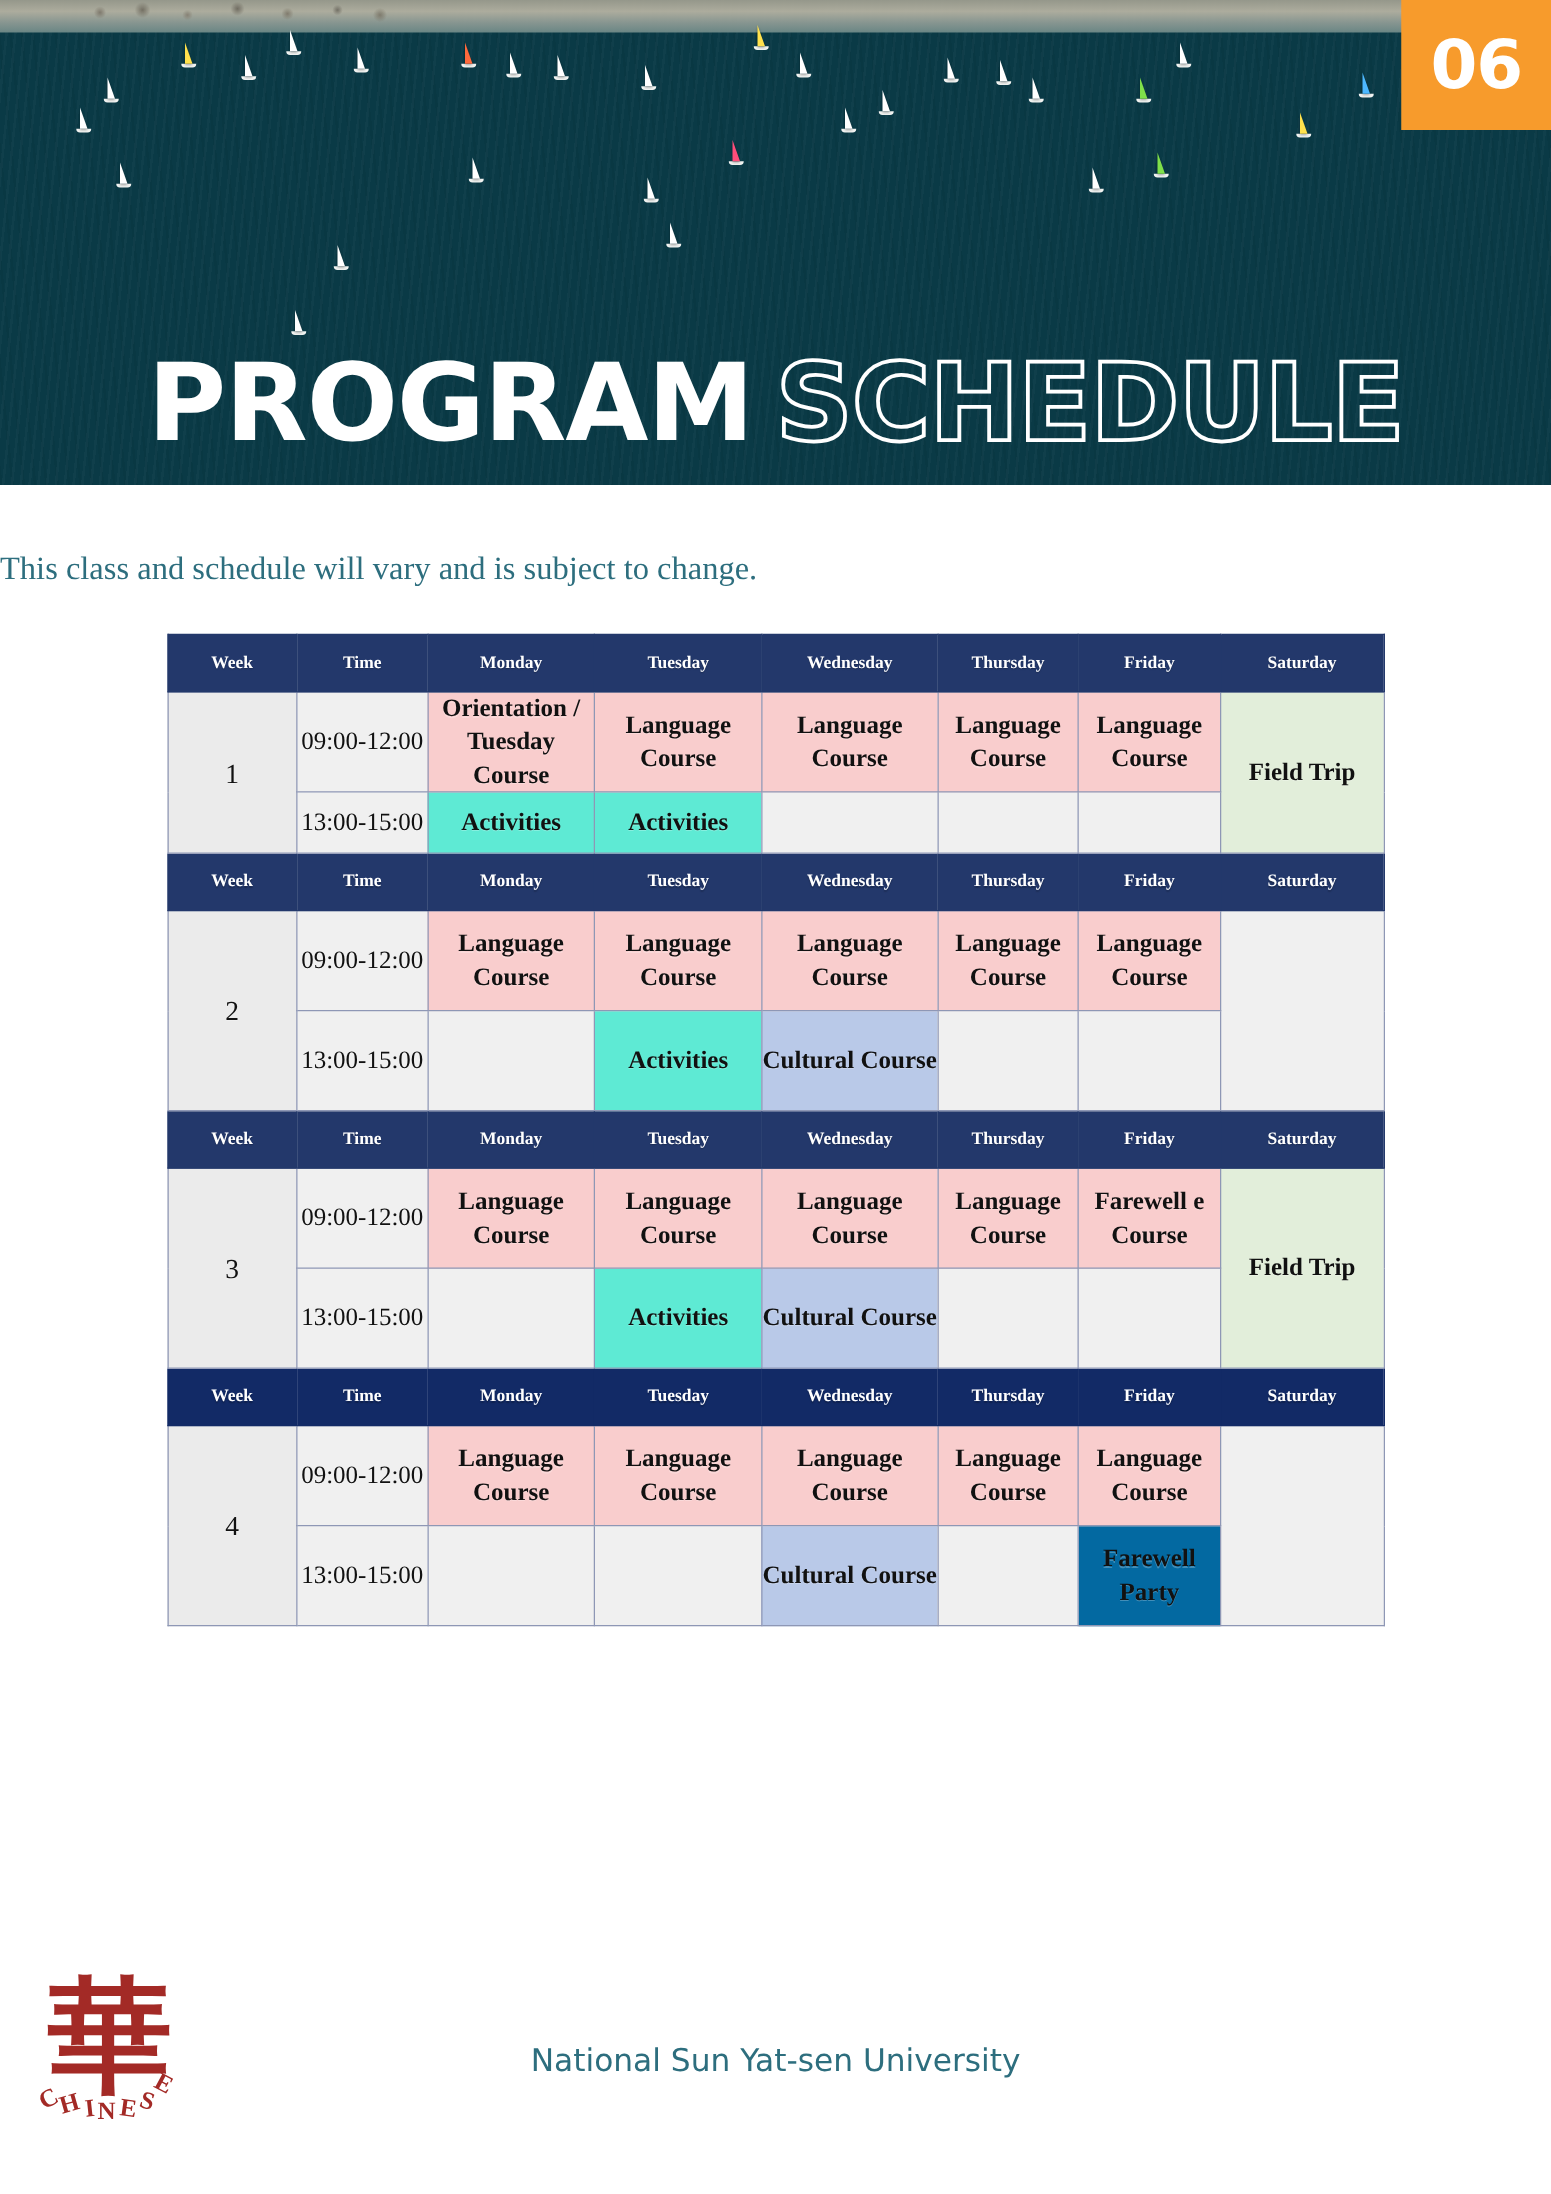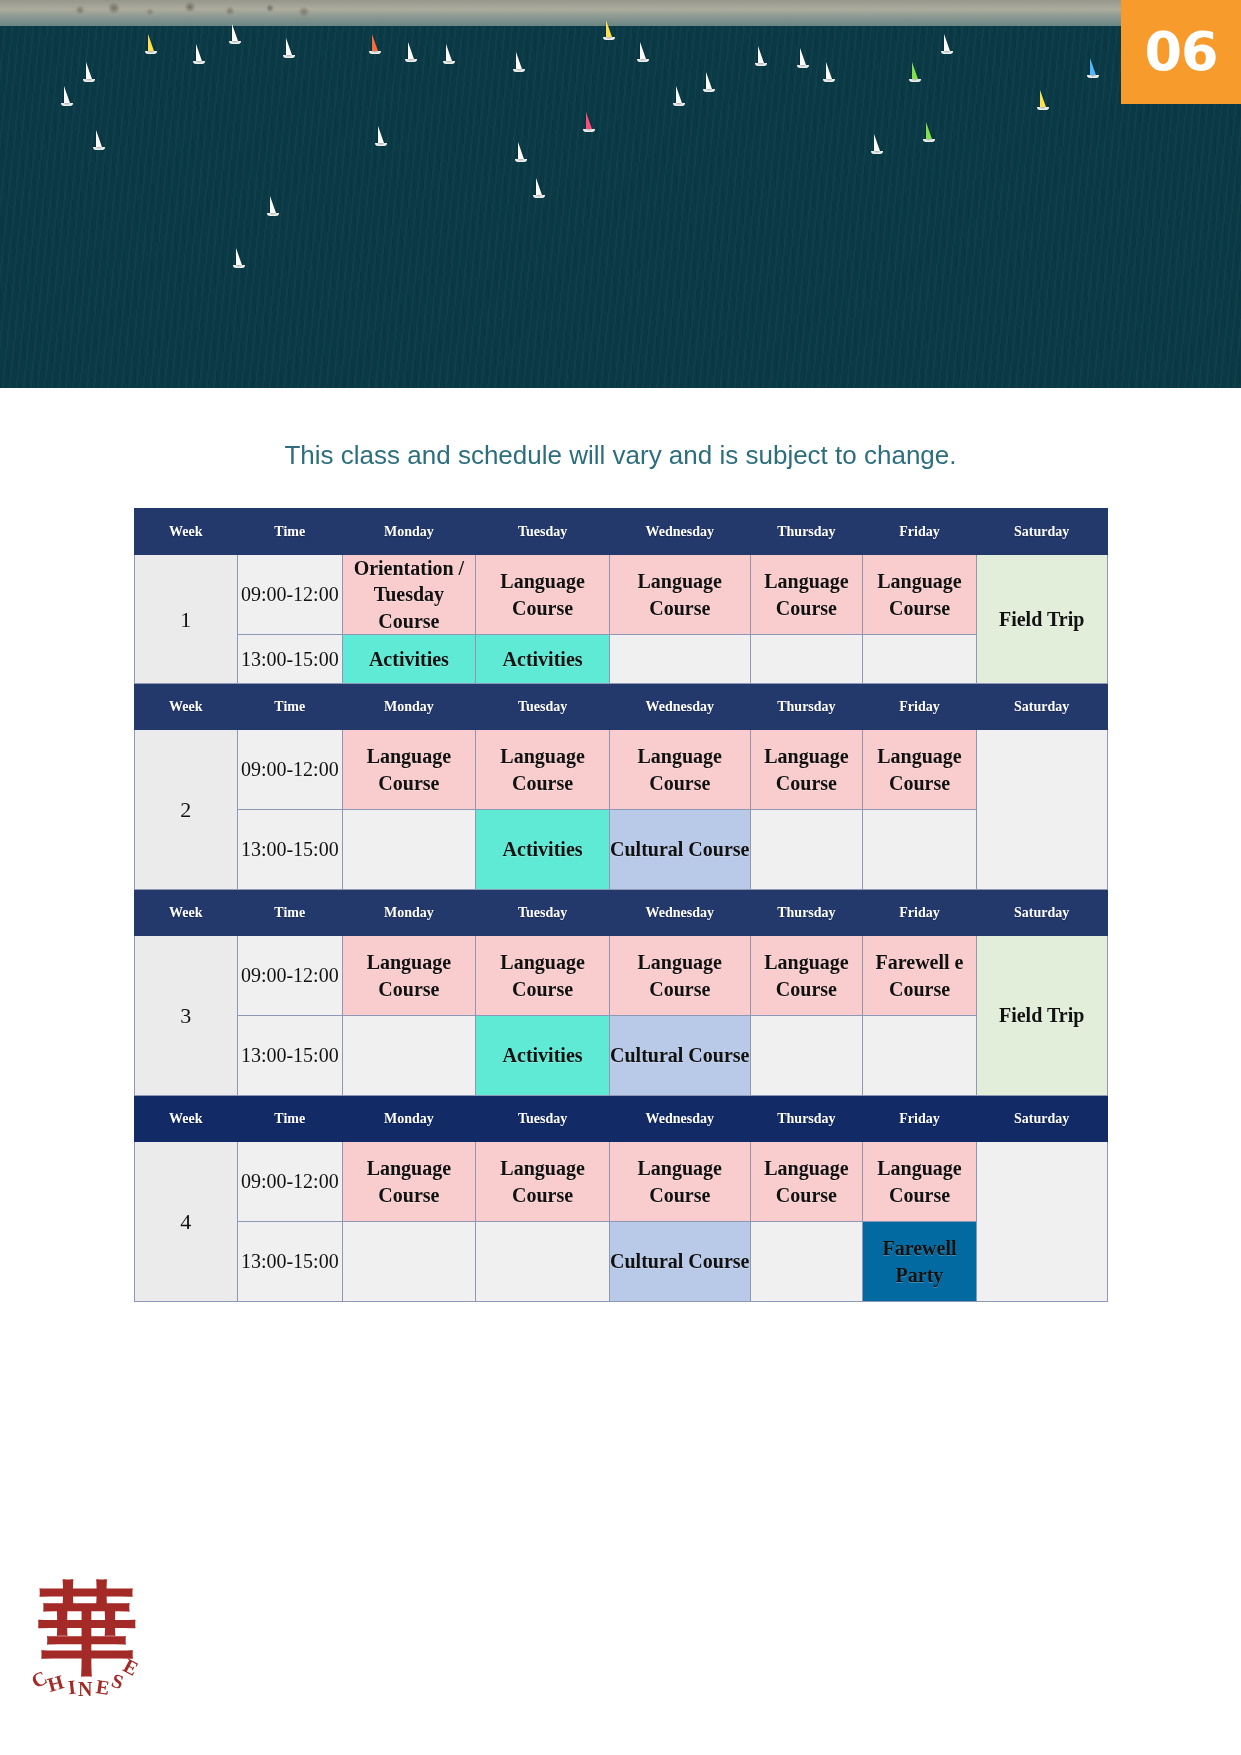--- a/index.html
+++ b/index.html
@@ -107,25 +107,24 @@
   .t-solid{ color:#ffffff; }
   .t-outline{
     color:transparent;
     -webkit-text-stroke:3px #ffffff;
     paint-order:stroke fill;
     margin-left:18px;
   }
 
   
   .subtitle{
-    text-align:center;
     color:#2d6e7e;
     font-size:26px;
     margin-top:52px;
-    font-family:Liberation Sans, sans-serif;
+    font-family:Liberation Serif, serif;
   }
 
   .table-wrap{
     margin:37px auto 0 auto;
     width:974px;
   }
   table.sched{
     width:100%;
     border-collapse:collapse;
     table-layout:fixed;
@@ -337,20 +336,23 @@
     </div>
   <div class="boat c1" style="left:1040px;top:90px">
       <div class="sail"></div>
       <div class="hull"></div>
     </div>
 
   <div class="badge">
     <span>06</span>
   </div>
 
+  <div class="hero-title">
+    <span class="t-solid">PROGRAM</span><span class="t-outline">SCHEDULE</span>
+  </div>
 </div>
 
 <div class="subtitle">This class and schedule will vary and is subject to change.</div>
 
 <div class="table-wrap">
   <table class="sched">
     <colgroup>
       <col class="c-week">
         <col class="c-time">
         <col class="c-day">
@@ -486,13 +488,14 @@
   <div class="logo">
     <div class="hua">華</div>
     <div class="ch" style="left:2px;  bottom:6px;  transform:rotate(-28deg);">C</div>
     <div class="ch" style="left:18px; bottom:2px;  transform:rotate(-16deg);">H</div>
     <div class="ch" style="left:38px; bottom:-2px; transform:rotate(-6deg);">I</div>
     <div class="ch" style="left:48px; bottom:-4px;">N</div>
     <div class="ch" style="left:66px; bottom:-2px; transform:rotate(8deg);">E</div>
     <div class="ch" style="left:82px; bottom:4px;  transform:rotate(18deg);">S</div>
     <div class="ch" style="left:94px; bottom:18px; transform:rotate(28deg);">E</div>
   </div>
+  <div class="footer-name">National Sun Yat-sen University</div>
 </div>
 
 </body></html>

